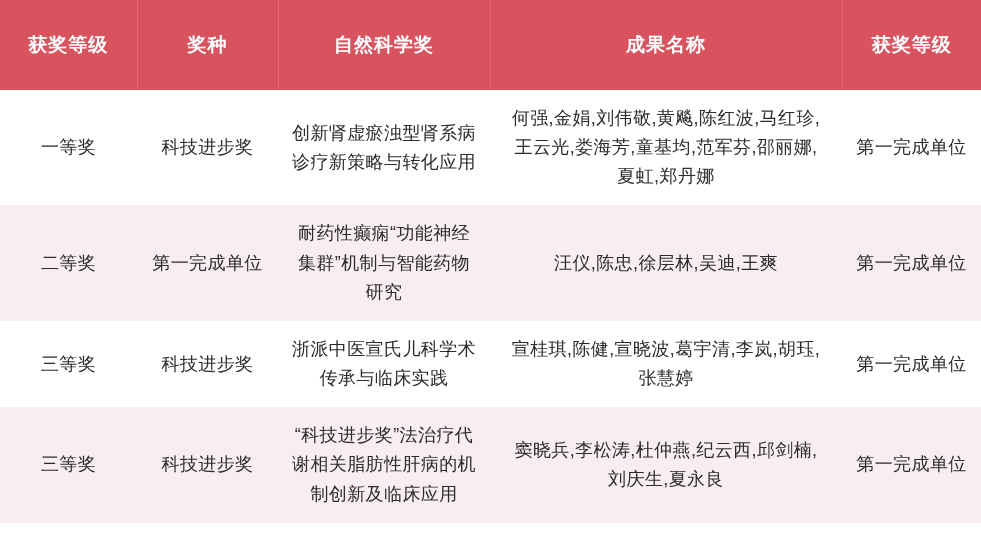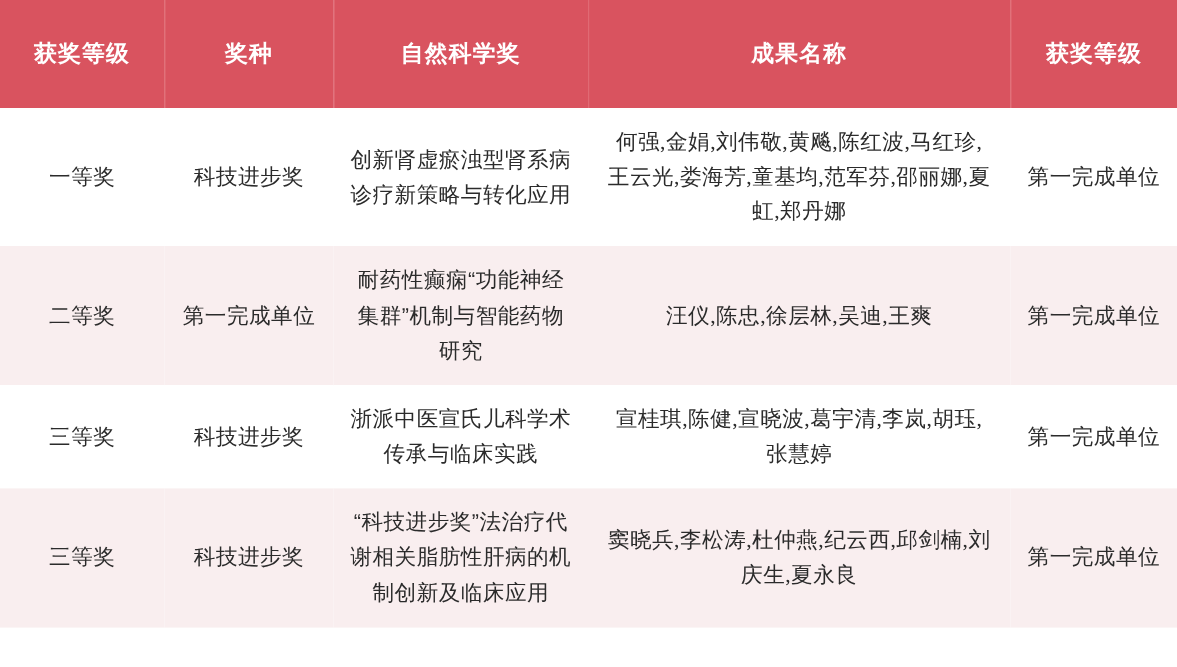--- a/index.html
+++ b/index.html
@@ -59,21 +59,20 @@
   tbody tr.row-odd td {
     background: #ffffff;
   }
   tbody tr.row-even td {
     background: #f9eeef;
   }
 
   tbody td.cell-people {
     padding-left: 16px;
     padding-right: 16px;
-    font-family: Liberation Serif, serif;
   }
   tbody td.cell-title {
     padding-left: 12px;
     padding-right: 12px;
   }
 </style>
 </head>
 <body>
 
 <table class="award-table">

